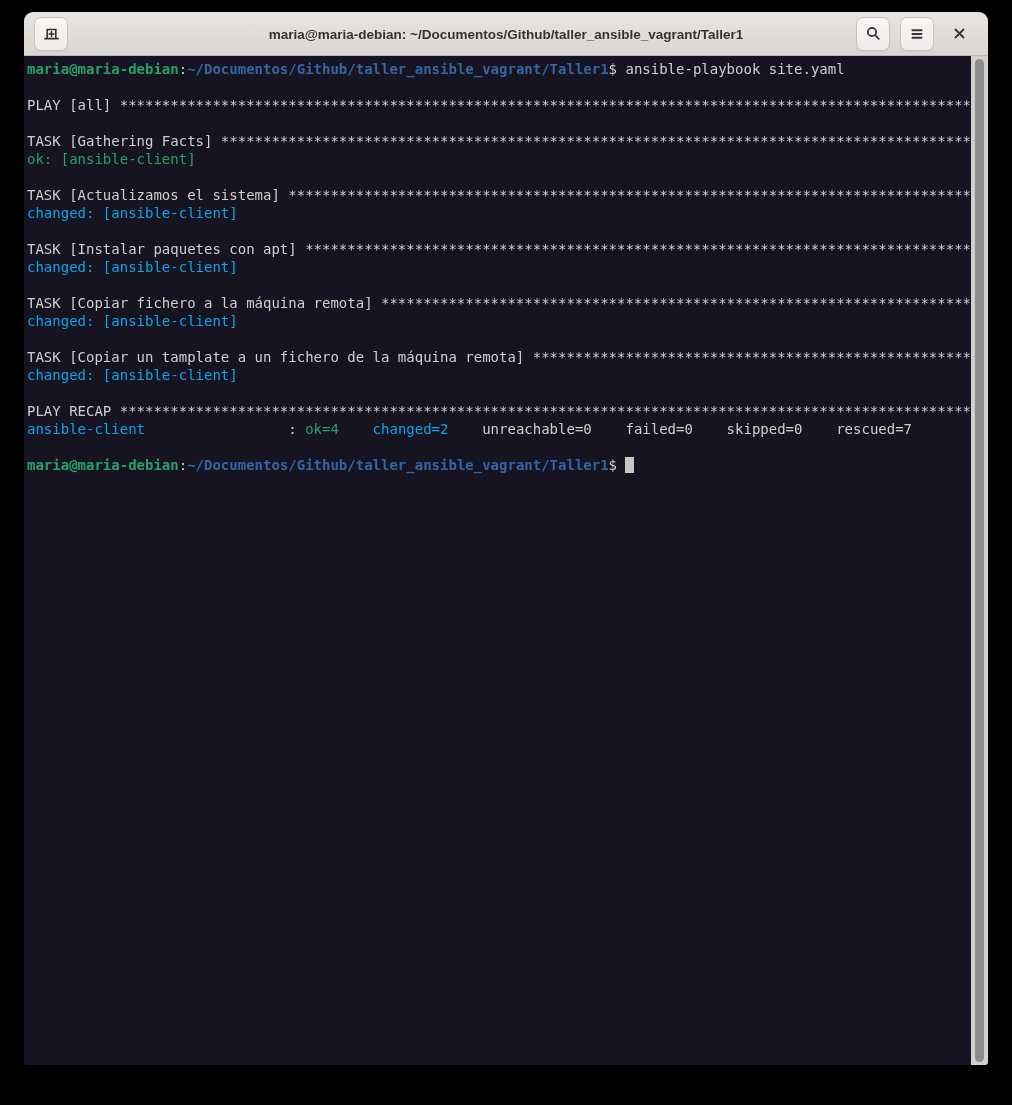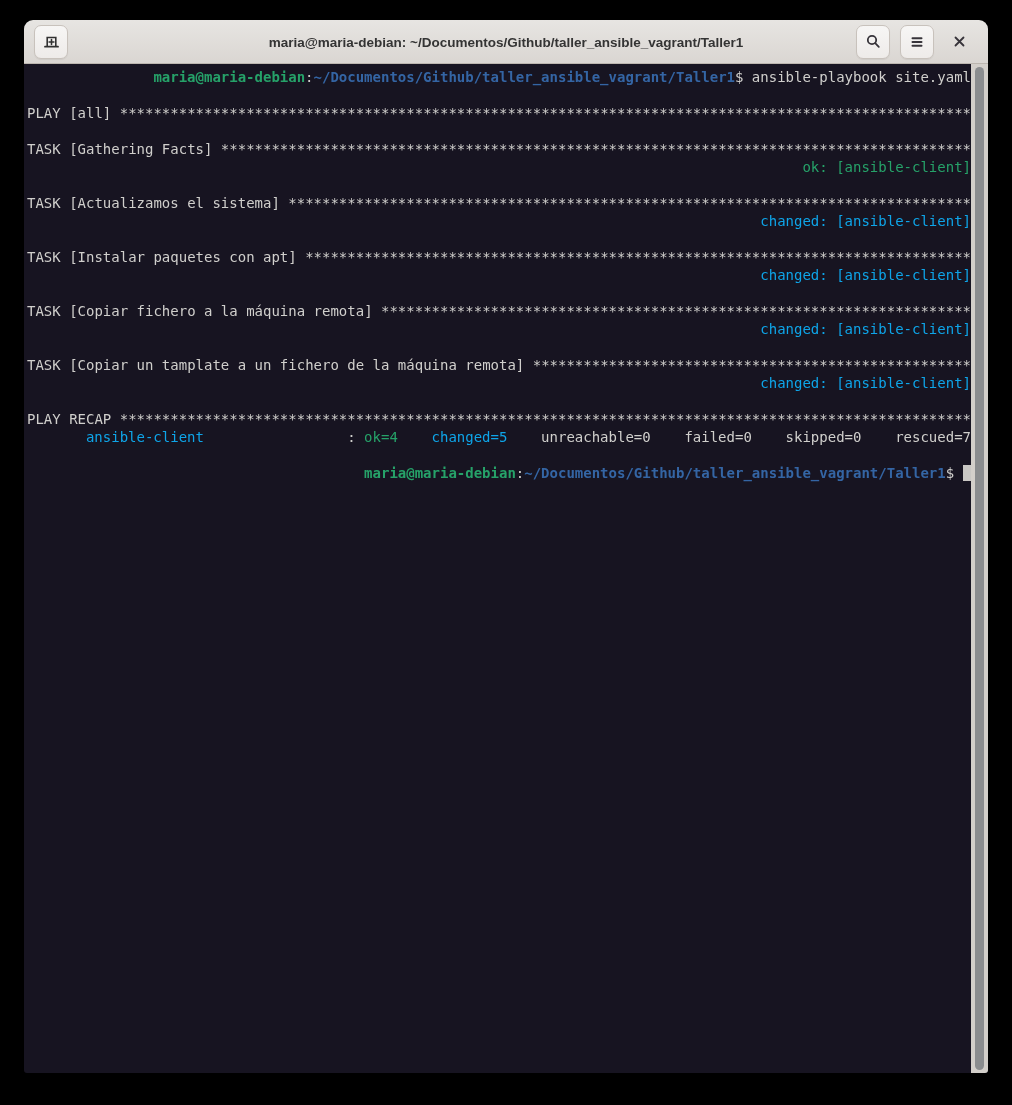--- a/index.html
+++ b/index.html
@@ -7,21 +7,21 @@
   body {
     background: #000000;
     position: relative;
     font-family: "Liberation Sans", sans-serif;
     overflow: hidden;
   }
 
   
   .window {
     position: absolute;
-    left: 24px; top: 20px;
+    left: 24px; top: 12px;
     width: 964px; height: 1053px;
     border-radius: 9px 9px 3px 3px;
     overflow: hidden;
     display: flex;
     flex-direction: column;
   }
 
   
   .titlebar {
     height: 44px;
@@ -62,21 +62,20 @@
   }
   .tb-icon { display: block; }
 
   
   .terminal {
     flex: 1;
     background: #171421;
     position: relative;
     overflow: hidden;
     cursor: text;
-    text-align: right;
   }
   .t-output {
     position: absolute;
     left: 0; top: 0; right: 17px; bottom: 0;
     padding: 4px 0 0 3px;
     font-family: "DejaVu Sans Mono", monospace;
     font-size: 14px;
     line-height: 18px;
     overflow: hidden;
   }
@@ -164,21 +163,21 @@
         <div class="t-line"><span class="t-fg">TASK [Instalar paquetes con apt] **************************************************************************************</span></div>
         <div class="t-line"><span class="t-yellow">changed: [ansible-client]</span></div>
         <div class="t-line"></div>
         <div class="t-line"><span class="t-fg">TASK [Copiar fichero a la máquina remota] *****************************************************************************</span></div>
         <div class="t-line"><span class="t-yellow">changed: [ansible-client]</span></div>
         <div class="t-line"></div>
         <div class="t-line"><span class="t-fg">TASK [Copiar un tamplate a un fichero de la máquina remota] ***********************************************************</span></div>
         <div class="t-line"><span class="t-yellow">changed: [ansible-client]</span></div>
         <div class="t-line"></div>
         <div class="t-line"><span class="t-fg">PLAY RECAP ************************************************************************************************************</span></div>
-        <div class="t-line"><span class="t-yellow">ansible-client</span><span class="t-fg">                 : </span><span class="t-green">ok=4</span><span class="t-fg">    </span><span class="t-yellow">changed=5</span><span class="t-fg">    unreachable=0    failed=0    skipped=0    rescued=7</span></div>
+        <div class="t-line"><span class="t-yellow">ansible-client</span><span class="t-fg">                 : </span><span class="t-green">ok=4</span><span class="t-fg">    </span><span class="t-yellow">changed=2</span><span class="t-fg">    unreachable=0    failed=0    skipped=0    rescued=7</span></div>
         <div class="t-line"></div>
         <div class="t-line"><span class="t-user">maria@maria-debian</span><span class="t-fg">:</span><span class="t-path">~/Documentos/Github/taller_ansible_vagrant/Taller1</span><span class="t-fg">$ </span><span class="t-cursor"> </span></div>
       </div>
     <div class="scrollbar">
       <div class="scrollbar-thumb"></div>
     </div>
   </div>
 
 </div>
 

